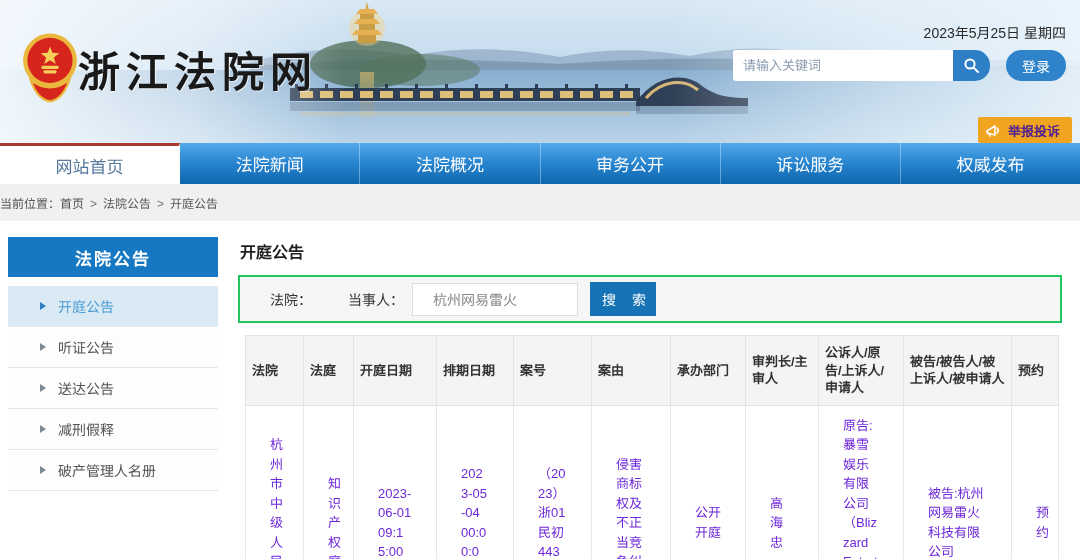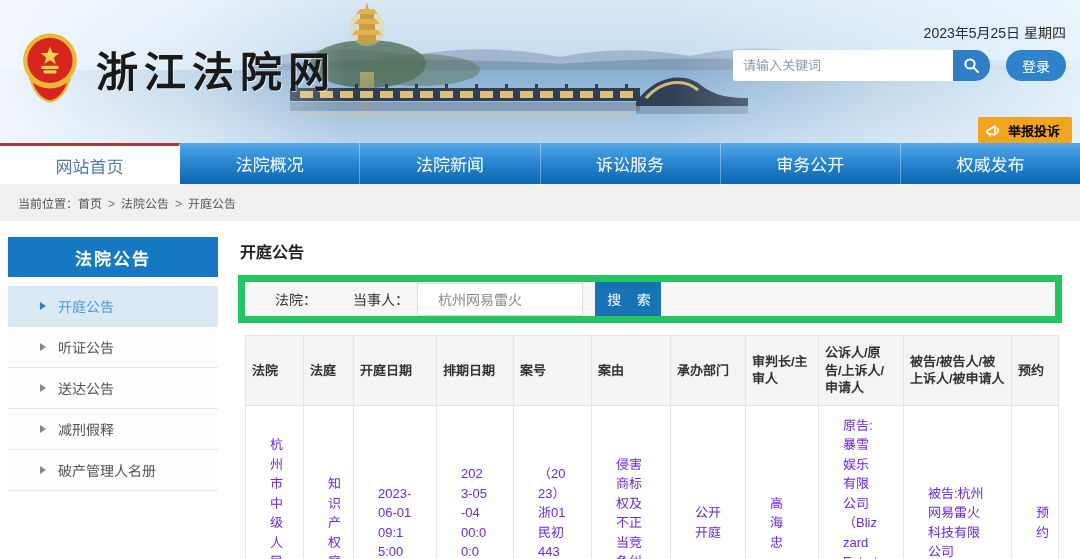--- a/index.html
+++ b/index.html
@@ -10,80 +10,80 @@
   
   .banner { position:relative; height:143px; overflow:hidden;
     background:linear-gradient(180deg,#d9e8f4 0%,#c4dbee 45%,#b3d0e8 100%); }
   .banner-scene { position:absolute; inset:0; }
   .banner-fadeL { position:absolute; inset:0;
     background:linear-gradient(90deg, rgba(244,249,253,.95) 0%, rgba(244,249,253,.55) 18%, rgba(244,249,253,0) 32%); }
   .banner-fadeR { position:absolute; inset:0;
     background:linear-gradient(270deg, rgba(235,245,252,.92) 0%, rgba(235,245,252,.55) 18%, rgba(235,245,252,0) 38%); }
   .brand { position:absolute; left:22px; top:32px; display:flex; align-items:center; z-index:3; }
   .emblem { width:56px; height:72px; }
-  .site-title { margin-left:18px; font-size:42px; font-weight:bold; color:#191919;
+  .site-title { font-size:42px; font-weight:bold; color:#191919;
     letter-spacing:6px; font-family:"Liberation Serif","DejaVu Serif",serif;
     text-shadow:1px 1px 0 rgba(255,255,255,.6);text-align:center; }
   .date-text { position:absolute; top:22px; right:14px; font-size:14px; color:#2b2b2b; z-index:3; }
   .search-group { position:absolute; top:50px; right:90px; display:flex; height:48px; z-index:3; }
   .search-input { width:220px; height:31px; border:none; outline:none; padding:0 10px;
     font-size:13px; color:#333; border-radius:3px 0 0 3px; background:#fff; }
   .search-input::placeholder { color:#8a9bb0; }
   .search-btn { width:37px; height:31px; border:none; background:#2e7fc6; border-radius:0 15px 15px 0;
     display:flex; align-items:center; justify-content:center; cursor:pointer; }
   .login-btn { position:absolute; top:50px; right:14px; width:60px; height:31px; border:none;
     background:#2f83ca; color:#fff; font-size:14px; border-radius:16px; cursor:pointer; z-index:3; }
   .report-btn { position:absolute; bottom:0; right:8px; height:26px; padding:0 12px 0 8px;
-    background:#f0a41f; color:#000000; font-size:13px; font-weight:bold; border:none; border-radius:2px;
+    background:#f0a41f; color:#4c1d95; font-size:13px; font-weight:bold; border:none; border-radius:2px;
     display:flex; align-items:center; gap:6px; cursor:pointer; z-index:3;margin-left:23px; }
 
   
   .nav { display:flex; height:41px; background:linear-gradient(180deg,#54aae9 0%,#2a87d2 45%,#0d65ae 100%); }
   .nav-item { flex:1; display:flex; align-items:center; justify-content:center; font-size:17px;
     color:#fff; cursor:pointer; border-right:1px solid rgba(255,255,255,.35); position:relative; }
   .nav-item:last-child { border-right:none; }
   .nav-item.active { background:#fff; color:#54789e; border-top:3px solid #ab3b32; font-weight:normal; }
   .nav-item.active::before { content:""; }
 
   
   .breadcrumb { height:37px; background:#f0f0f0; display:flex; align-items:center;
-    padding-left:18px; font-size:12px; color:#555; }
+    font-size:12px; color:#555; }
   .breadcrumb a { color:#555; text-decoration:none; cursor:pointer; }
   .crumb-sep { margin:0 6px; color:#777; }
 
   
   .content { display:flex; padding:16px 18px 0 8px; }
 
   .sidebar { width:210px; flex:none; }
   .sidebar-header { height:40px; background:#1678c2; color:#fff; font-size:17px; font-weight:bold;
     display:flex; align-items:center; justify-content:center; letter-spacing:2px; }
   .side-menu { margin-top:9px; }
   .side-item { height:41px; display:flex; align-items:center; padding-left:32px; font-size:14px;
     color:#555; border-bottom:1px solid #e7e7e7; cursor:pointer; background:#fdfdfd; position:relative; }
   .side-item .tri { width:0; height:0; border-left:6px solid #7c8a96; border-top:4px solid transparent;
     border-bottom:4px solid transparent; margin-right:12px; flex:none; }
   .side-item.active { background:#daeaf4; color:#4e9bd4; }
   .side-item.active .tri { border-left-color:#2f7fc0; }
 
   .main { flex:1; margin-left:20px; }
   .main-title { font-size:16px; font-weight:bold; color:#222; margin:2px 0 12px 2px; }
 
-  .filter-bar { background:#f6f6f6; border:7px solid #22c55e; height:48px; display:flex;
+  .filter-bar { background:#f6f6f6; border:2px solid #22c55e; height:48px; display:flex;
     align-items:center; padding-left:30px; }
   .filter-label { font-size:14px; color:#333; }
   .court-select { width:192px; height:33px; background:#fff; border:1px solid #ddd; margin-left:8px;
     display:flex; align-items:center; justify-content:space-between; padding:0 12px; font-size:14px;
     color:#444; cursor:pointer; }
   .chev { width:7px; height:7px; border-right:1px solid #666; border-bottom:1px solid #666;
     transform:rotate(45deg) translateY(-2px); }
   .party-label { margin-left:36px; }
   .party-input { width:166px; height:33px; border:1px solid #ddd; margin-left:8px; padding:0 20px;
     font-size:14px; color:#888; outline:none; }
   .do-search-btn { width:66px; height:34px; background:#1673b5; color:#fff; border:none; font-size:14px;
-    margin-left:12px; cursor:pointer; letter-spacing:6px; padding-left:8px;font-family:Liberation Serif, serif; }
+    margin-left:12px; cursor:pointer; letter-spacing:6px; padding-left:8px; }
 
   .notice-table { border-collapse:collapse; table-layout:fixed; width:813px; margin:12px 0 0 7px;
     font-size:13px; }
   .notice-table th { background:#f4f4f4; color:#333; font-weight:bold; text-align:left;
     padding:8px 6px; border:1px solid #e3e3e3; line-height:1.35; vertical-align:middle; }
   .notice-table td { color:#6d28d9; padding:10px 24px; border:1px solid #e8e8e8; line-height:1.5;
     vertical-align:middle; word-break:break-all; background:#fff; }
 </style>
 </head>
 <body>
@@ -198,24 +198,24 @@
         <polygon points="1,8 9,3 9,12 1,10" fill="none" stroke="#fff" stroke-width="1.6" stroke-linejoin="round"></polygon>
         <path d="M11,5 Q13.5,7.5 11,10" fill="none" stroke="#fff" stroke-width="1.6" stroke-linecap="round"></path>
         <line x1="3" y1="10.5" x2="4" y2="13" stroke="#fff" stroke-width="1.6" stroke-linecap="round"></line>
       </svg>
       <span>举报投诉</span>
     </button>
   </div>
 
   <div class="nav" id="nav">
       <div class="nav-item active">网站首页</div>
+      <div class="nav-item">法院新闻</div>
       <div class="nav-item">法院概况</div>
-      <div class="nav-item">法院新闻</div>
+      <div class="nav-item">审务公开</div>
       <div class="nav-item">诉讼服务</div>
-      <div class="nav-item">审务公开</div>
       <div class="nav-item">权威发布</div>
     </div>
 
   <div class="breadcrumb" id="breadcrumb">
     <span>当前位置：</span>
     <span id="crumbs"><a>首页</a><span class="crumb-sep">&gt;</span><a>法院公告</a><span class="crumb-sep">&gt;</span><a>开庭公告</a></span>
   </div>
 
   <div class="content">
 

